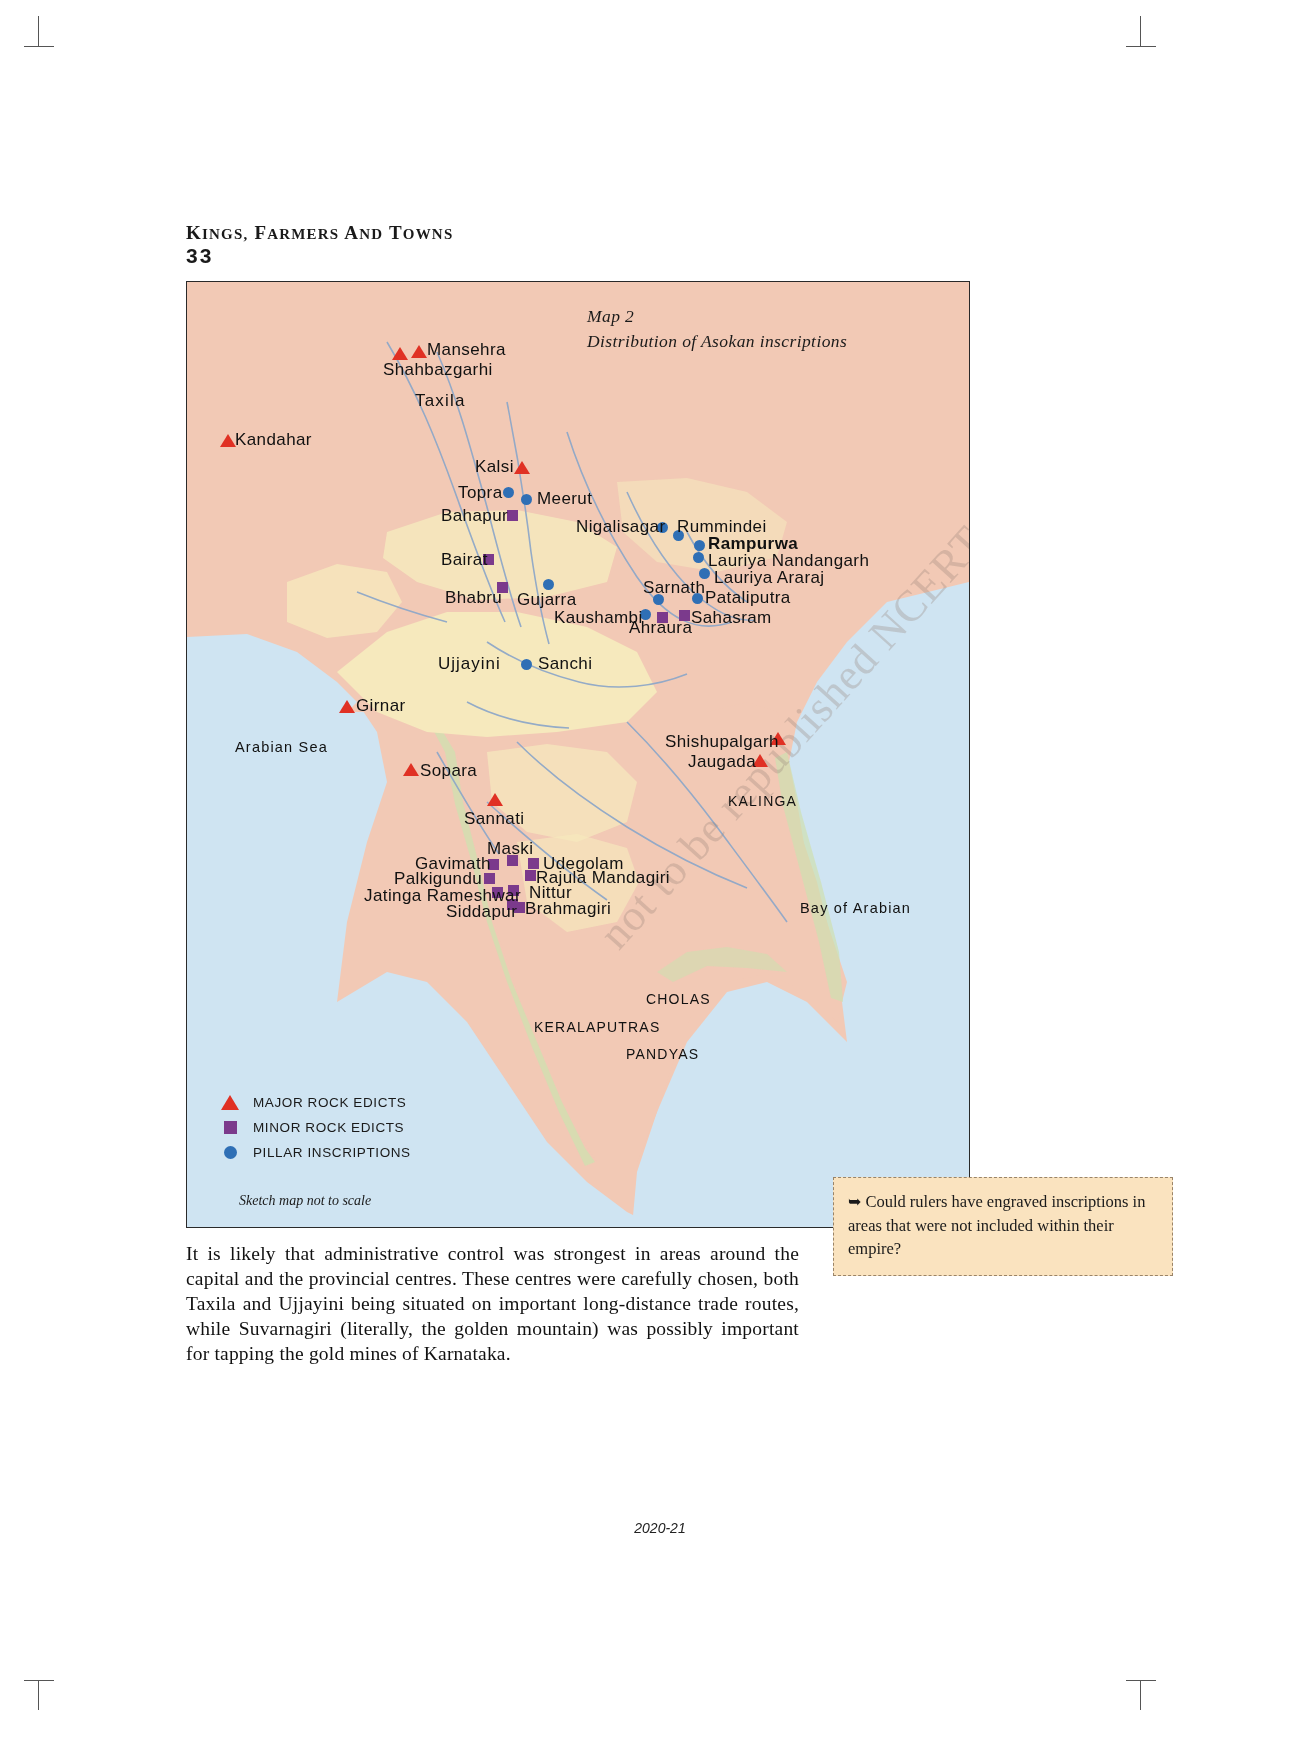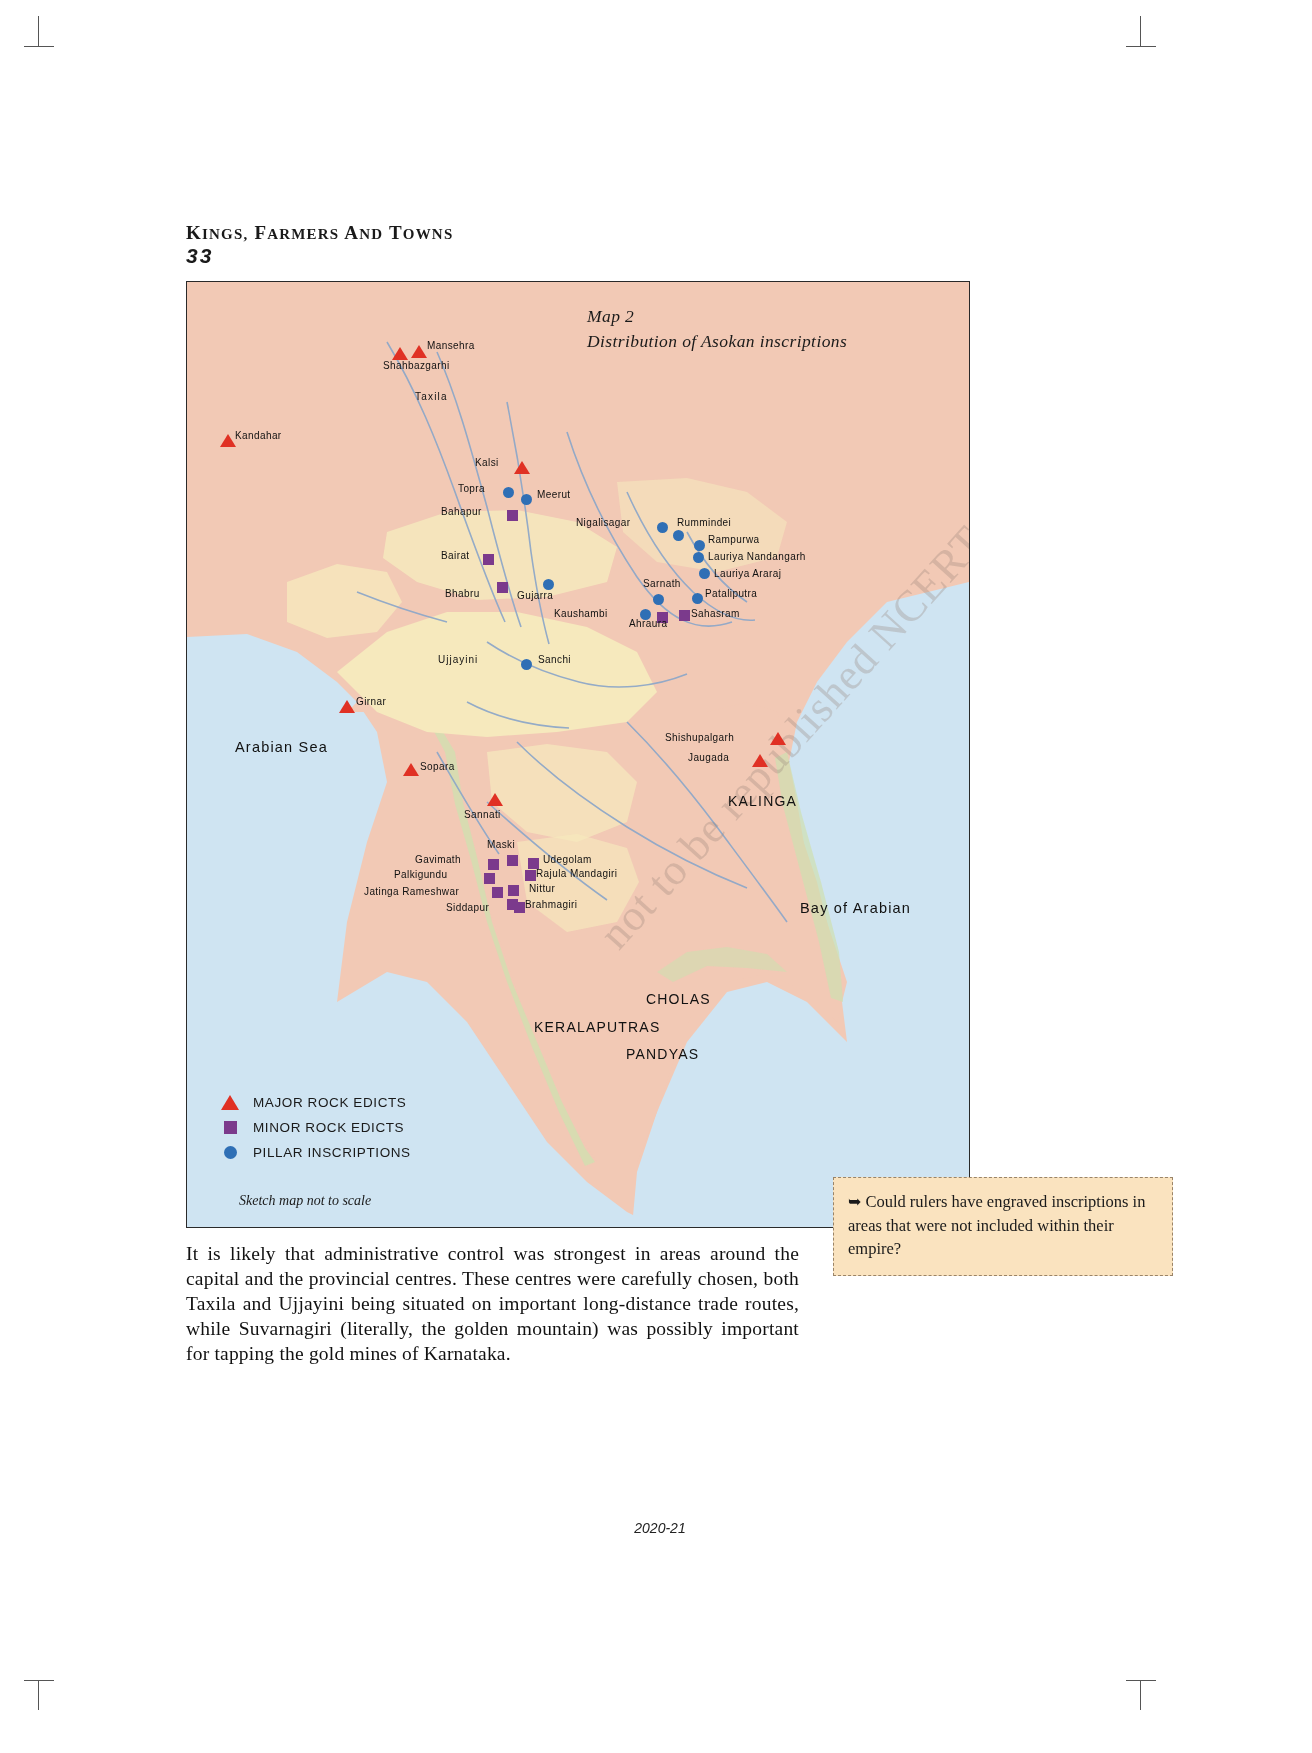--- a/index.html
+++ b/index.html
@@ -41,21 +41,20 @@
     letter-spacing: 1.2px;
     font-weight: bold;
     color: #1a1a1a;
   }
   .chapter-title .small { font-size: 15px; }
   .page-number {
     font-family: "Liberation Sans", sans-serif;
     font-size: 21px;
     font-weight: bold;
     letter-spacing: 2px;
-    font-style: italic;
   }
 
   
   .map-frame {
     position: absolute;
     left: 186px;
     top: 281px;
     width: 782px;
     height: 945px;
     border: 1.5px solid #2a2a2a;
@@ -96,21 +95,21 @@
     font-family: "Liberation Serif", serif;
     font-style: italic;
     font-size: 14px;
     margin-top: 44px;
   }
 
   
   .mlabel {
     position: absolute;
     font-family: "Liberation Sans", sans-serif;
-    font-size: 10px;
+    font-size: 17px;
     color: #111;
     white-space: nowrap;
     letter-spacing: 0.4px;
   }
   .mlabel.region {
     font-size: 14px;
     letter-spacing: 1.2px;
     margin-top: 25px;
   }
   .mlabel.sea-label {
@@ -322,21 +321,21 @@
     <div class="mlabel" style="left:240px; top:58px;">Mansehra</div>
     <div class="mlabel" style="left:196px; top:78px;">Shahbazgarhi</div>
     <div class="mlabel" style="left:228px; top:109px; letter-spacing:1.2px;">Taxila</div>
     <div class="mlabel" style="left:48px; top:148px;">Kandahar</div>
     <div class="mlabel" style="left:288px; top:175px;">Kalsi</div>
     <div class="mlabel" style="left:271px; top:201px;">Topra</div>
     <div class="mlabel" style="left:350px; top:207px;">Meerut</div>
     <div class="mlabel" style="left:254px; top:224px;">Bahapur</div>
     <div class="mlabel" style="left:389px; top:235px;">Nigalisagar</div>
     <div class="mlabel" style="left:490px; top:235px;">Rummindei</div>
-    <div class="mlabel" style="left:521px; top:252px;">Rampurwa</div>
+    <div class="mlabel" style="left:521px; top:252px;font-weight:bold;">Rampurwa</div>
     <div class="mlabel" style="left:254px; top:268px;">Bairat</div>
     <div class="mlabel" style="left:521px; top:269px;">Lauriya Nandangarh</div>
     <div class="mlabel" style="left:527px; top:286px;">Lauriya Araraj</div>
     <div class="mlabel" style="left:456px; top:296px;">Sarnath</div>
     <div class="mlabel" style="left:258px; top:306px;">Bhabru</div>
     <div class="mlabel" style="left:330px; top:308px;">Gujarra</div>
     <div class="mlabel" style="left:518px; top:306px;">Pataliputra</div>
     <div class="mlabel" style="left:367px; top:326px;">Kaushambi</div>
     <div class="mlabel" style="left:442px; top:336px;">Ahraura</div>
     <div class="mlabel" style="left:504px; top:326px;">Sahasram</div>

